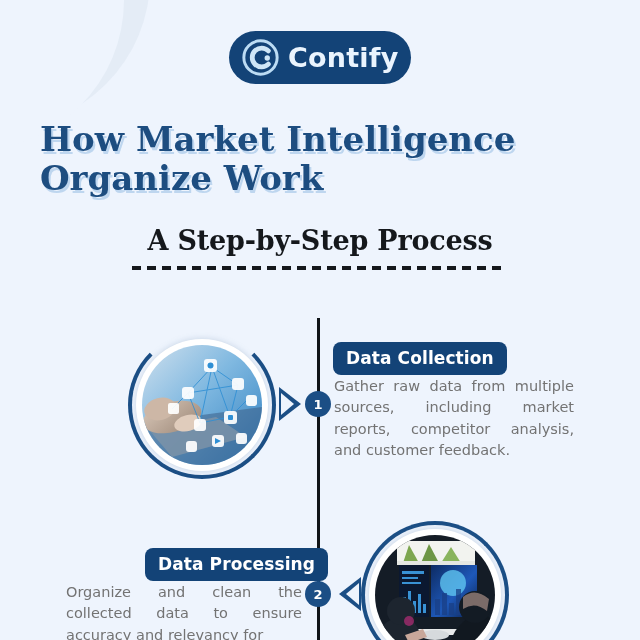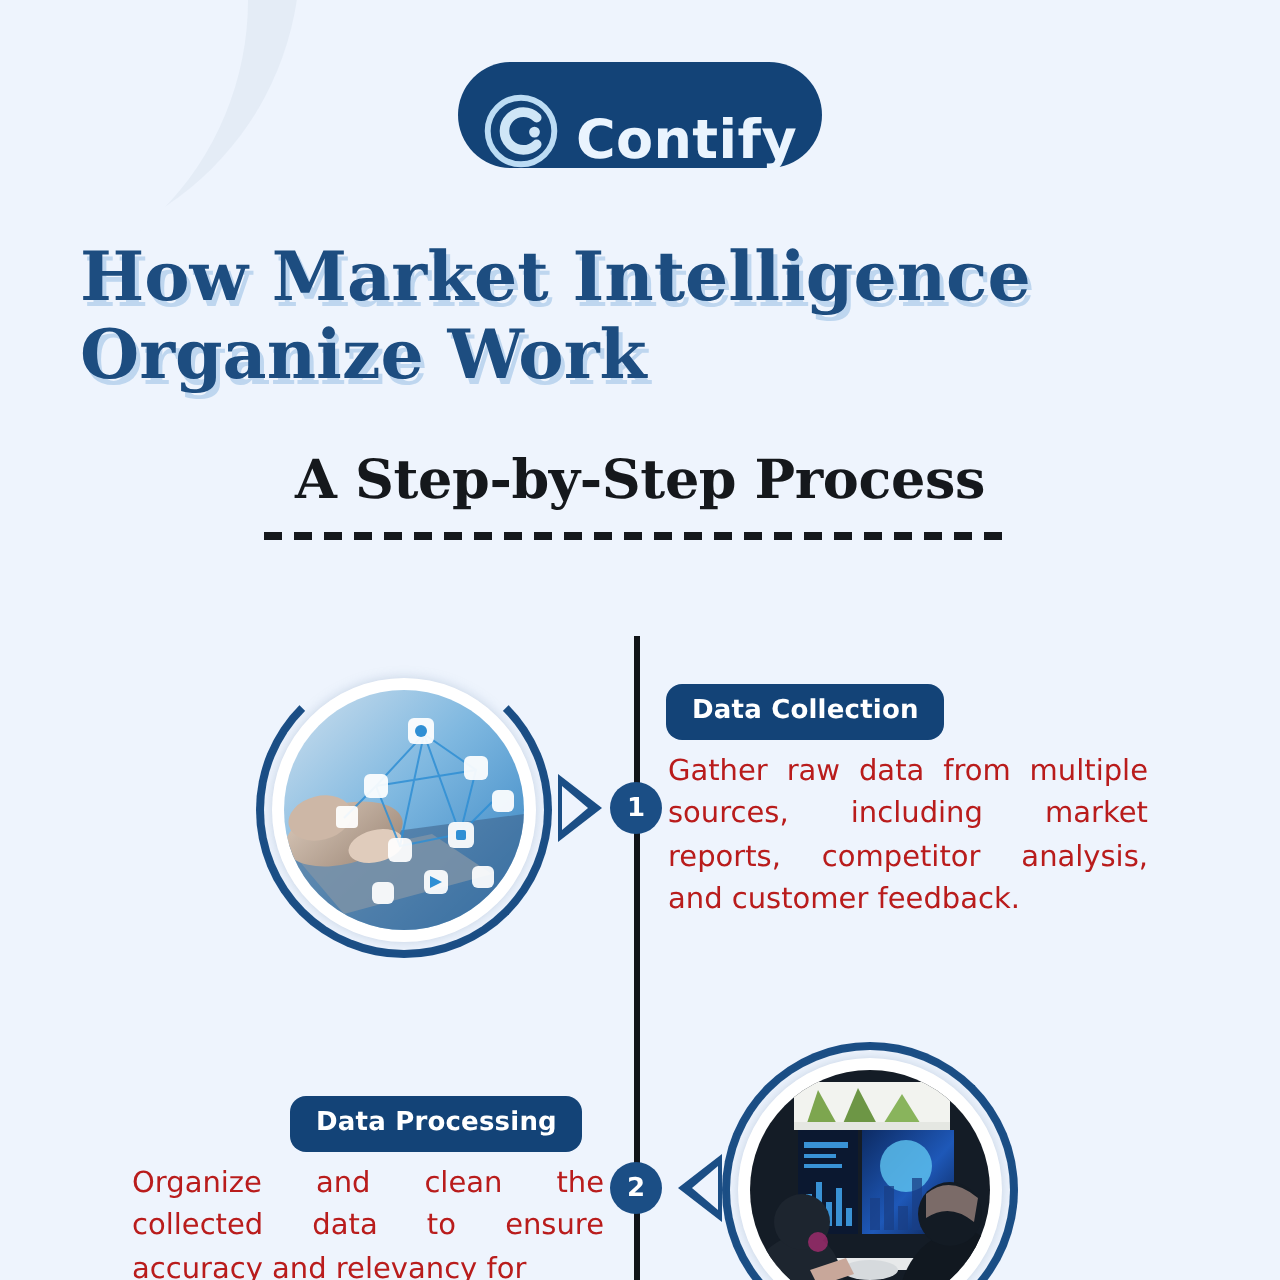--- a/index.html
+++ b/index.html
@@ -36,21 +36,21 @@
   }
 
   
   .logo {
     position:absolute;
     left:229px; top:31px;
     width:182px; height:53px;
     background:#134377;
     border-radius:27px;
     display:flex;
-    align-items:flex-end;
+    align-items:center;
     gap:9px;
     padding-left:13px;
   }
   .logo-mark { width:37px; height:37px; flex:0 0 auto; }
   .logo-text {
     color:#eaf4fe;
     font-size:27px;
     font-weight:bold;
     letter-spacing:.2px;
     line-height:1;
@@ -169,32 +169,32 @@
     justify-content:center;
     font-family:"DejaVu Sans", sans-serif;
   }
 
   
   .step-label {
     position:absolute;
     background:#134377;
     color:#ffffff;
     border-radius:8px;
-    font-size:13px;
+    font-size:17px;
     font-weight:bold;
     font-family:"DejaVu Sans", sans-serif;
     padding:6px 13px 7px 13px;
     white-space:nowrap;
     letter-spacing:.1px;
   }
   .step-body {
     position:absolute;
     font-size:14.5px;
     line-height:1.48;
-    color:#b91c1c;
+    color:#737373;
     text-align:justify;
     font-family:"DejaVu Sans", sans-serif;
   }
 </style>
 </head>
 <body>
 
 <div id="page">
 
   <div class="corner-swoosh"></div>

